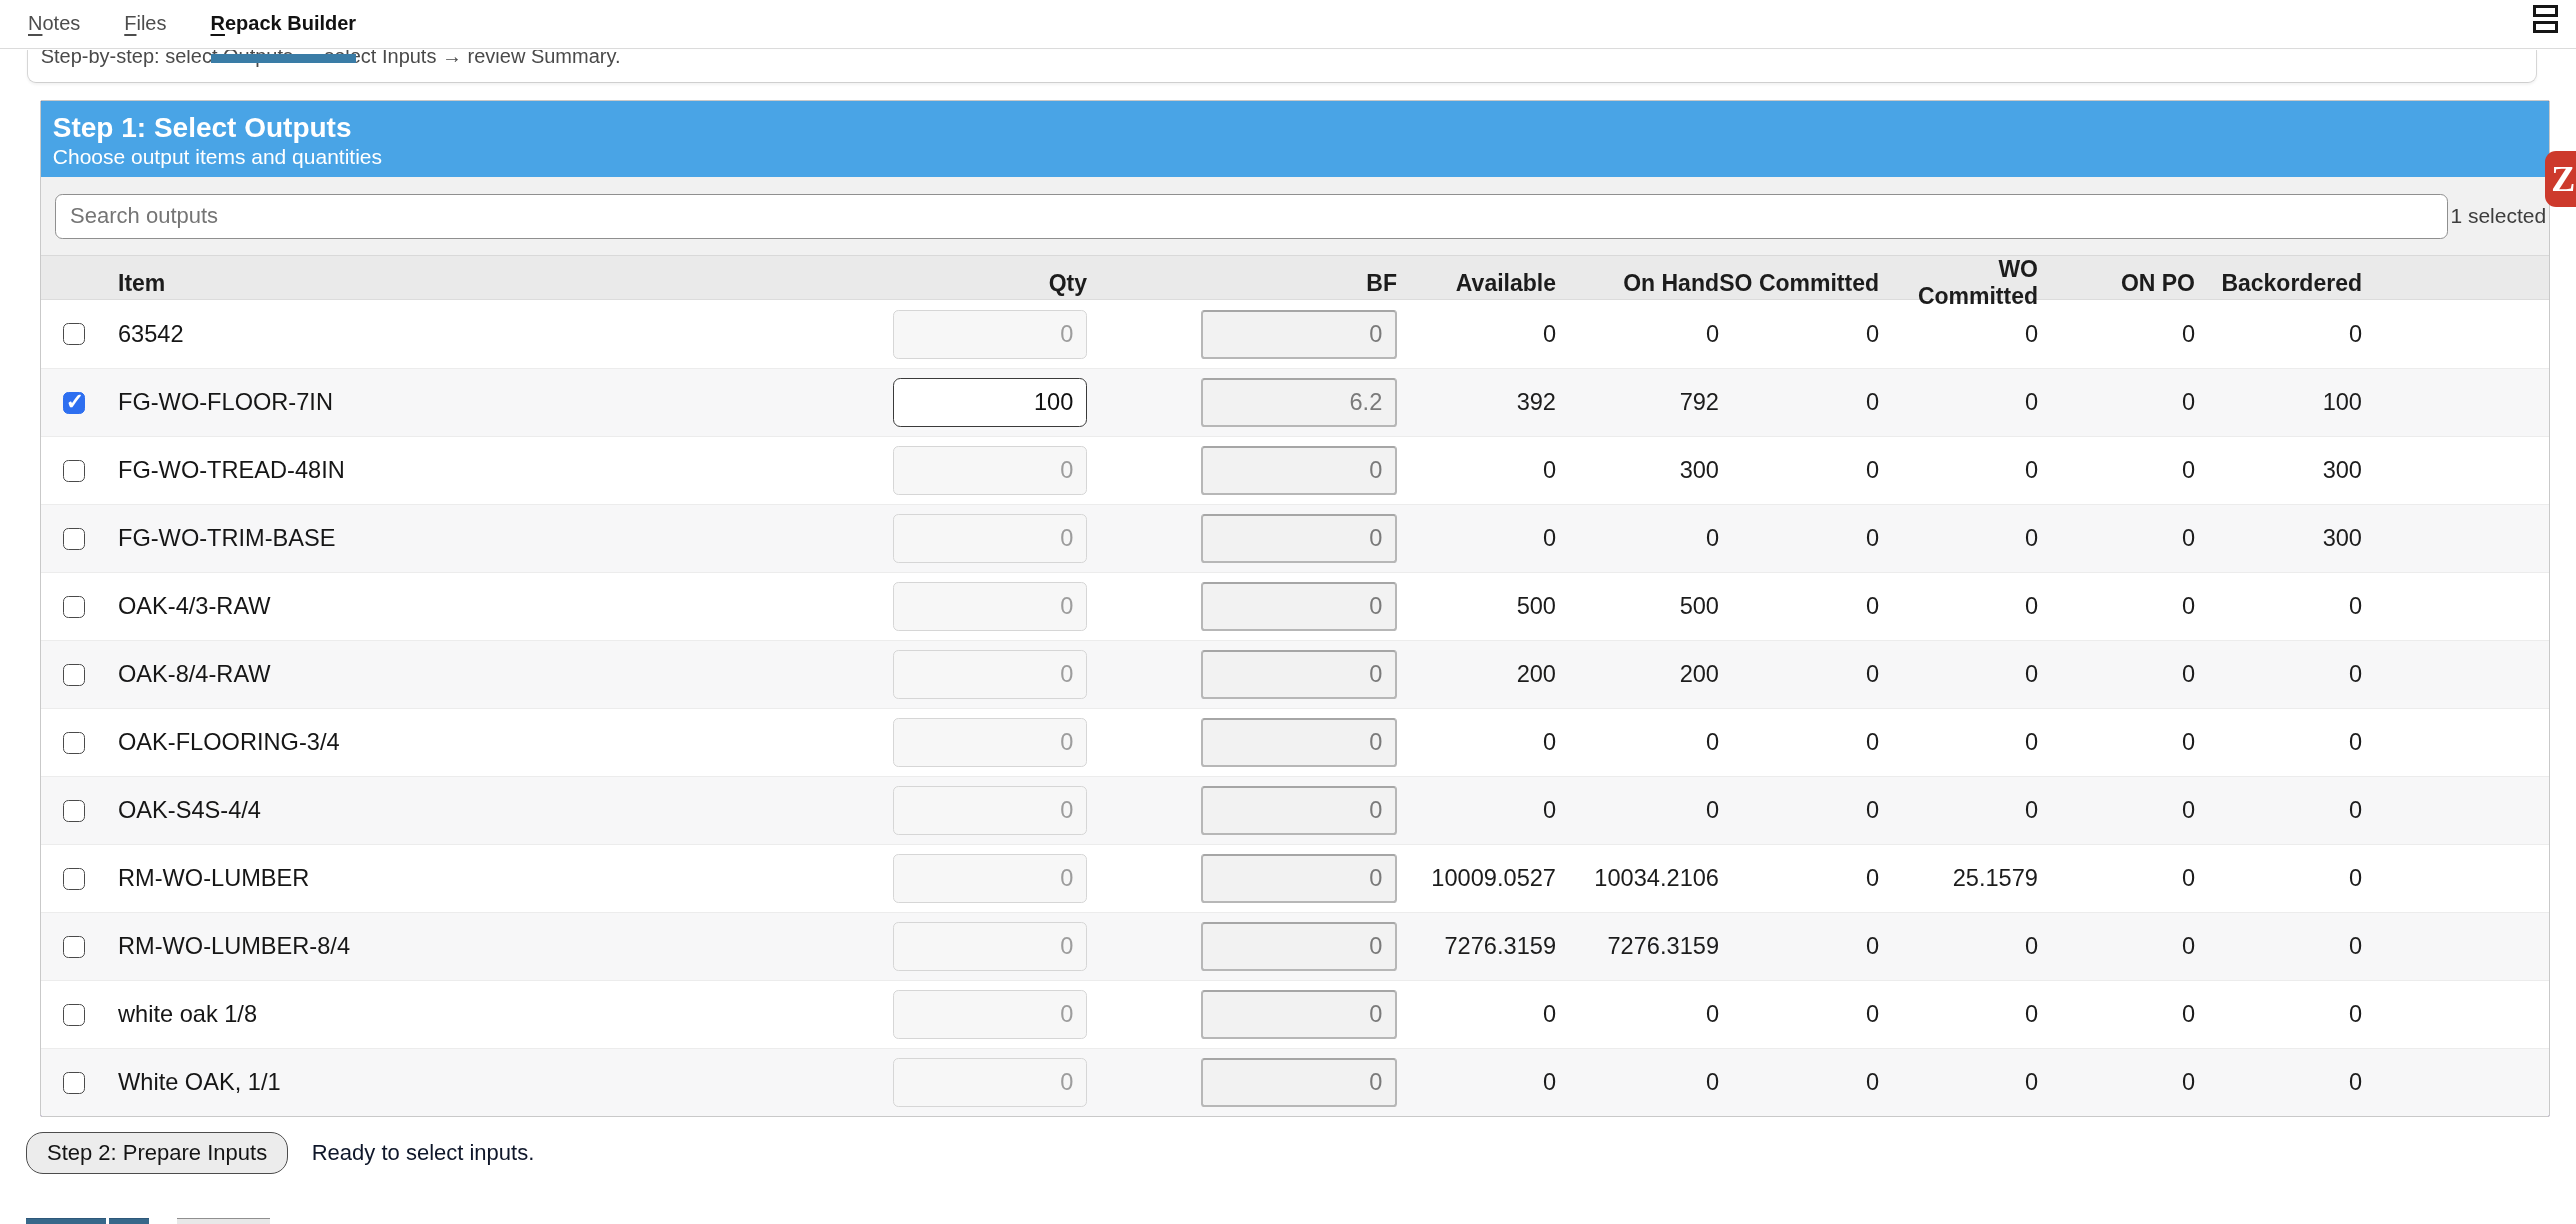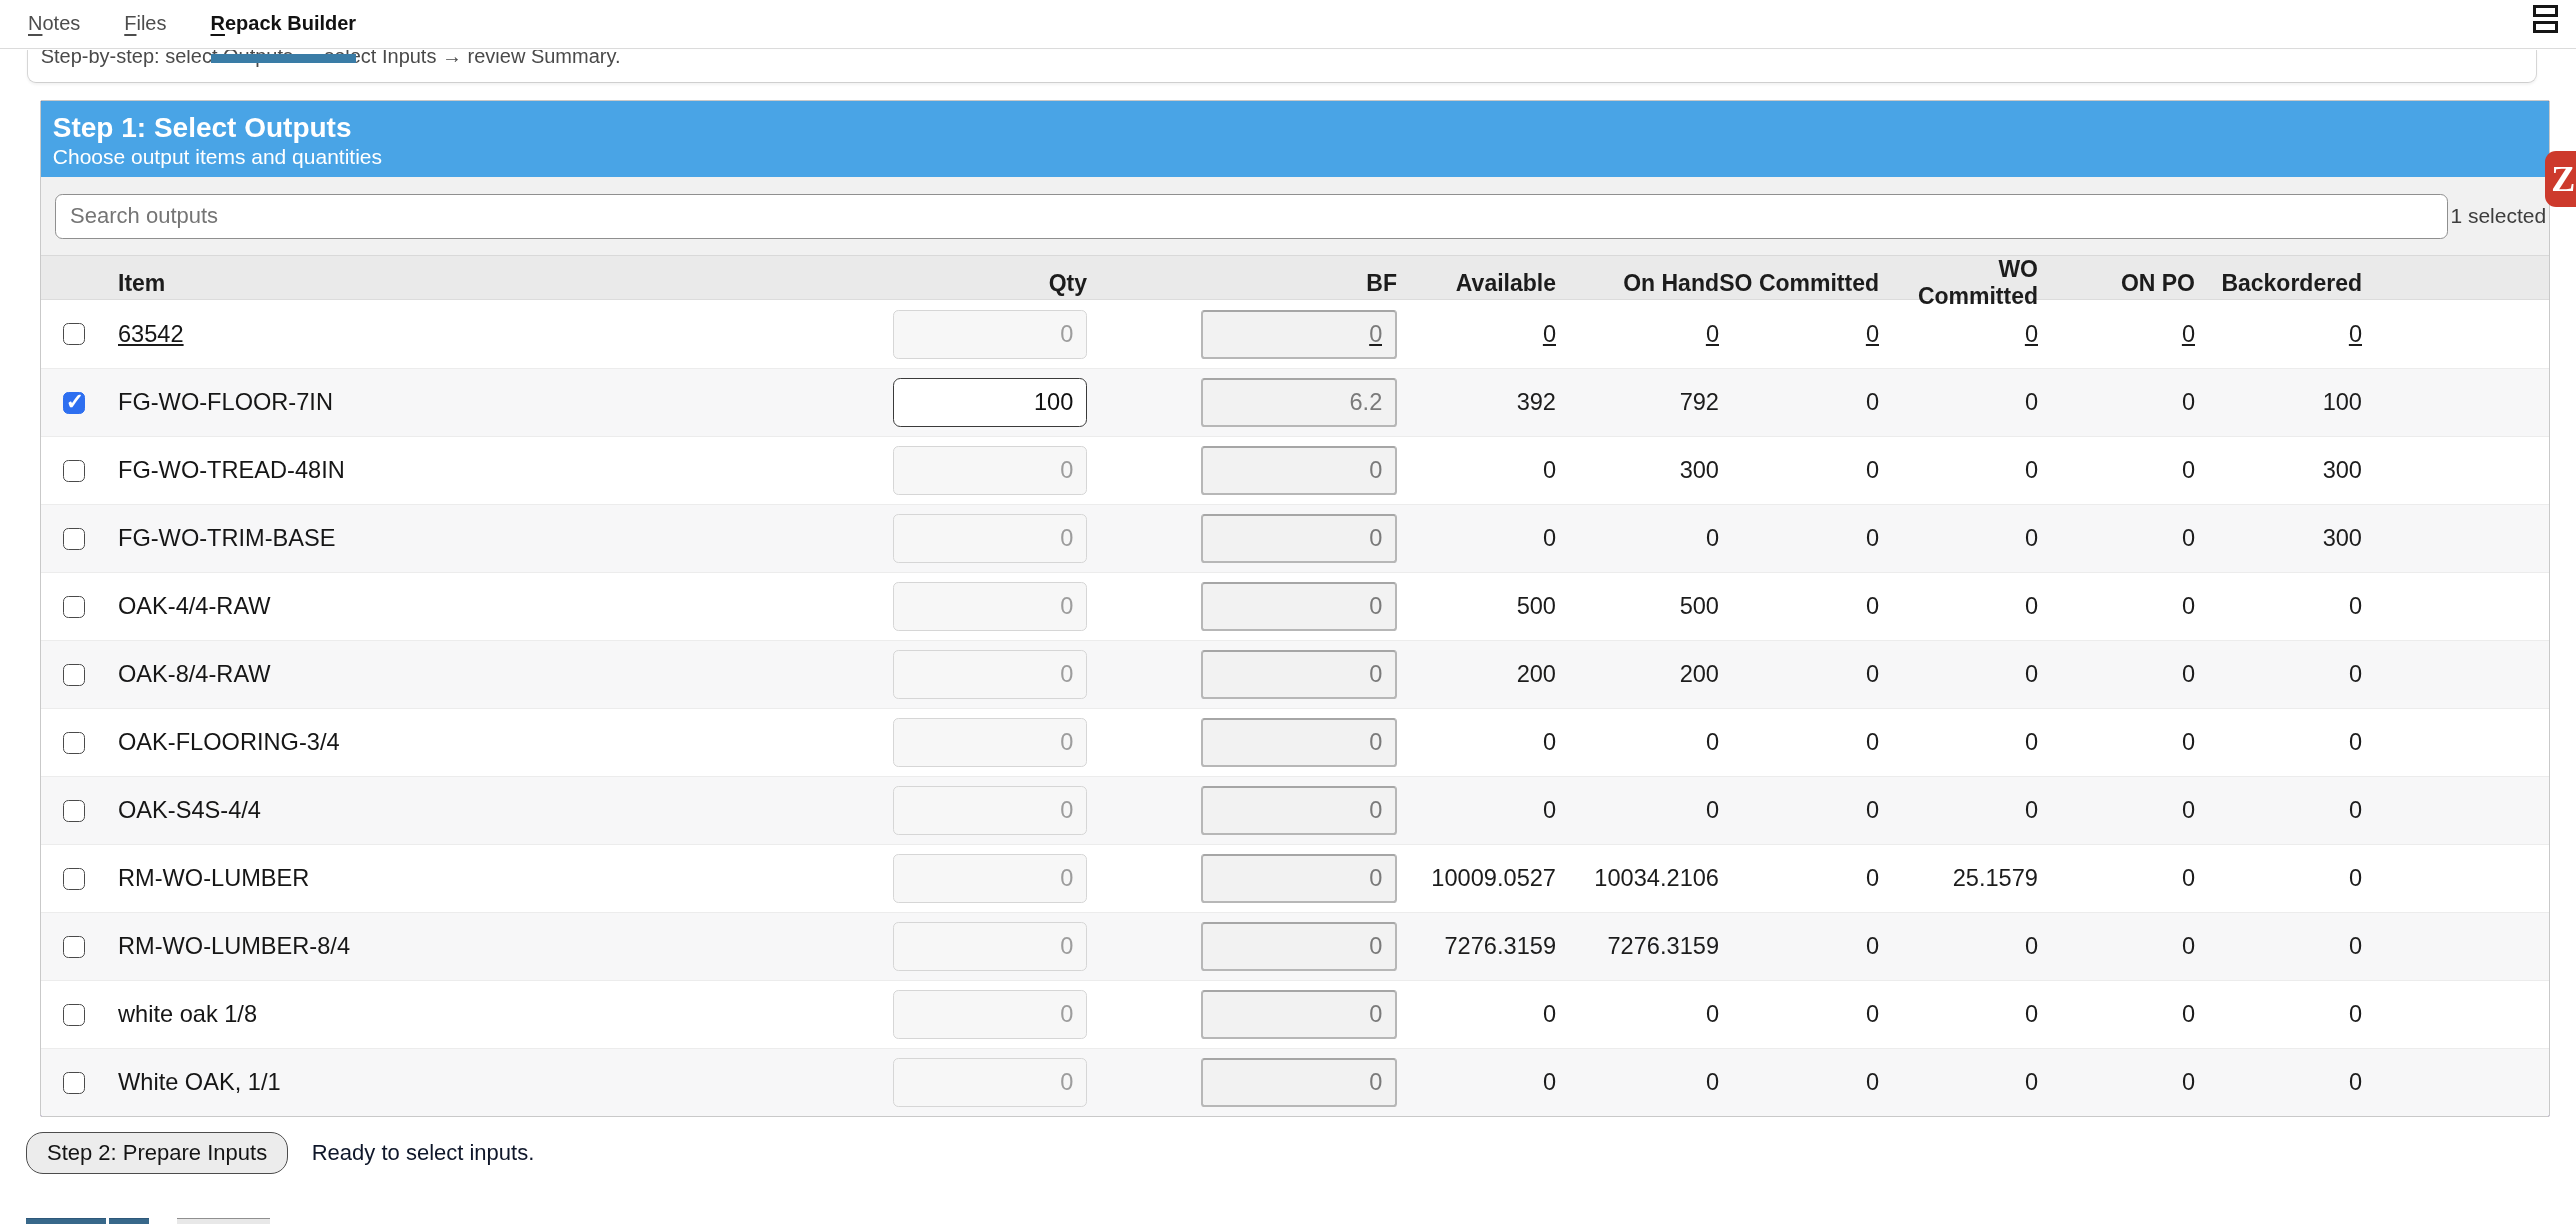--- a/index.html
+++ b/index.html
@@ -45,21 +45,21 @@
 
   
   .grid-row { display:grid;
     grid-template-columns:77px 775px 194px 310px 159px 163px 160px 159px 157px 167px 188px;
     align-items:center; }
   .thead { height:44px; background:#eaeaea; border-bottom:0.9px solid #dcdcdc;
     font-weight:bold; font-size:23px; color:#1c1c1c; }
   .th { text-align:right; }
   .th.item { text-align:left; }
   .row { height:68px; background:#fff; border-top:0.9px solid #ececec; }
-  .row:first-child { border-top:none;text-decoration:underline; }
+  .row:first-child { border-top:none; }
   .row.alt { background:#f7f7f8; }
   .cell { font-size:23.6px; }
   .num { text-align:right; color:#1c1c1c; }
   .c-item { color:#161616; }
 
   .checkbox { display:block; width:22px; height:22px; margin-left:22px;
     border:1.8px solid #4a4a4a; border-radius:5.4px; background:#fff; position:relative; cursor:pointer; }
   .checkbox.checked { background:var(--checkbox-blue,#2e6ff0); border-color:var(--checkbox-blue,#2e6ff0); }
   .checkbox .glyph { display:none; }
   .checkbox.checked .glyph { display:block; position:absolute; left:1.8px; top:-3.6px;
@@ -223,21 +223,21 @@
     <div class="cell num c-on-po">0</div>
     <div class="cell num c-backordered">300</div>
     <div class="cell"></div>
   </div>
         <div class="grid-row row">
     <div class="cell">
       <span class="checkbox">
         
       </span>
     </div>
-    <div class="cell c-item">OAK-4/4-RAW</div>
+    <div class="cell c-item">OAK-4/3-RAW</div>
     <div class="cell">
       <input class="qty-input" type="text" disabled="" value="0" style="">
     </div>
     <div class="cell bf-cell">
       <input class="bf-input" type="text" disabled="" value="0" style="">
     </div>
     <div class="cell num c-available">500</div>
     <div class="cell num c-on-hand">500</div>
     <div class="cell num c-so-committed">0</div>
     <div class="cell num c-wo-committed">0</div>

